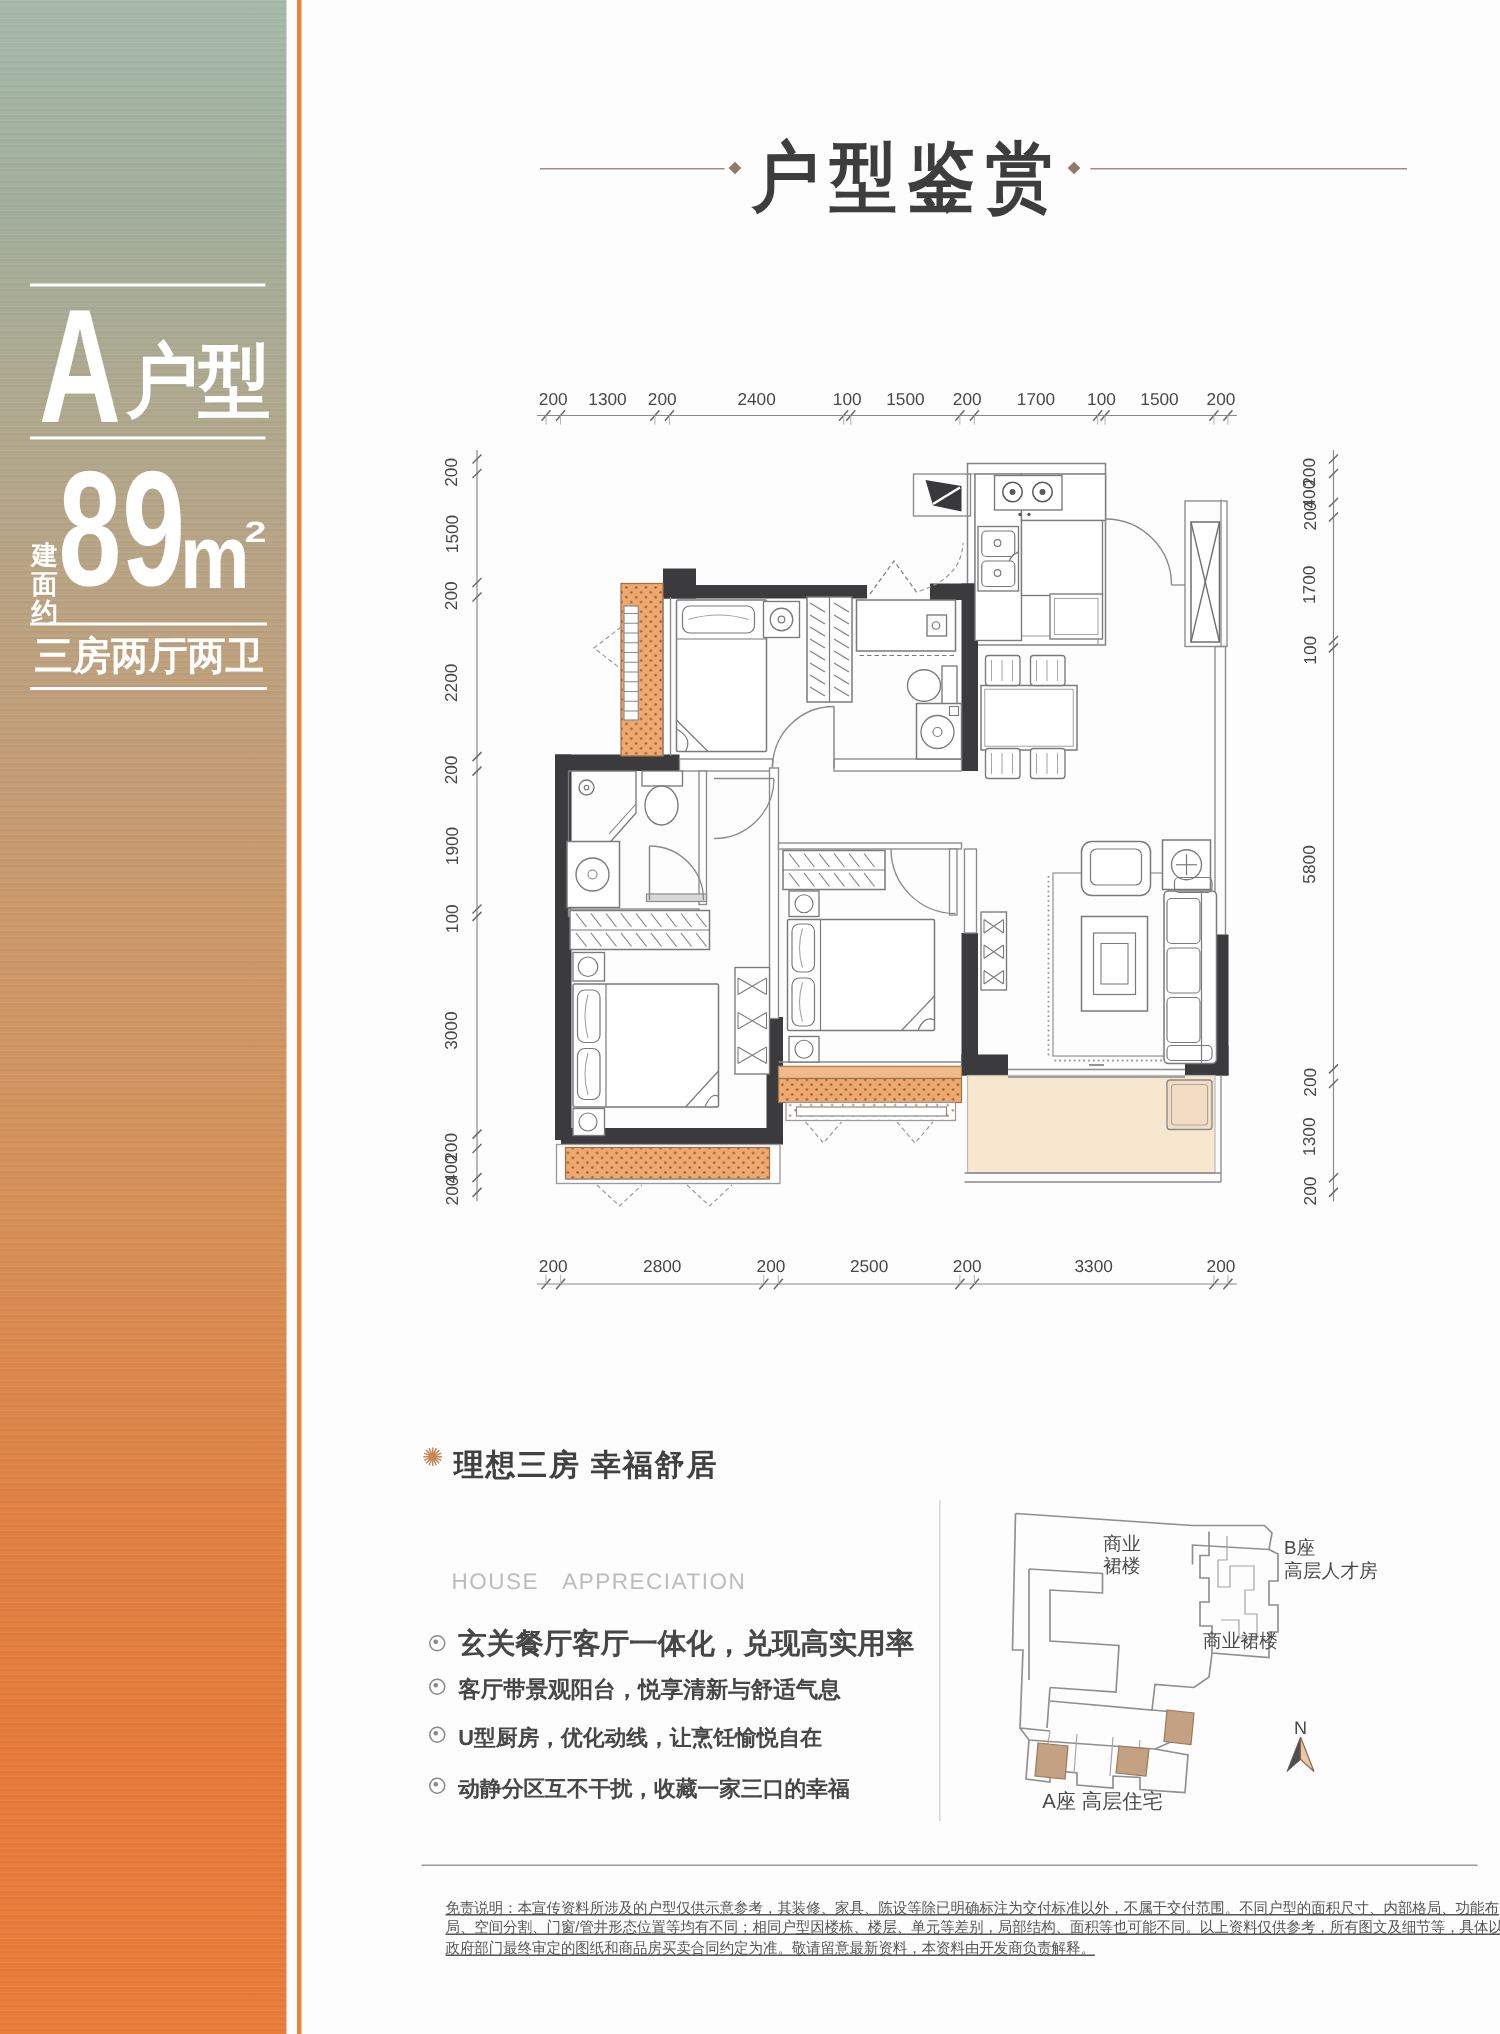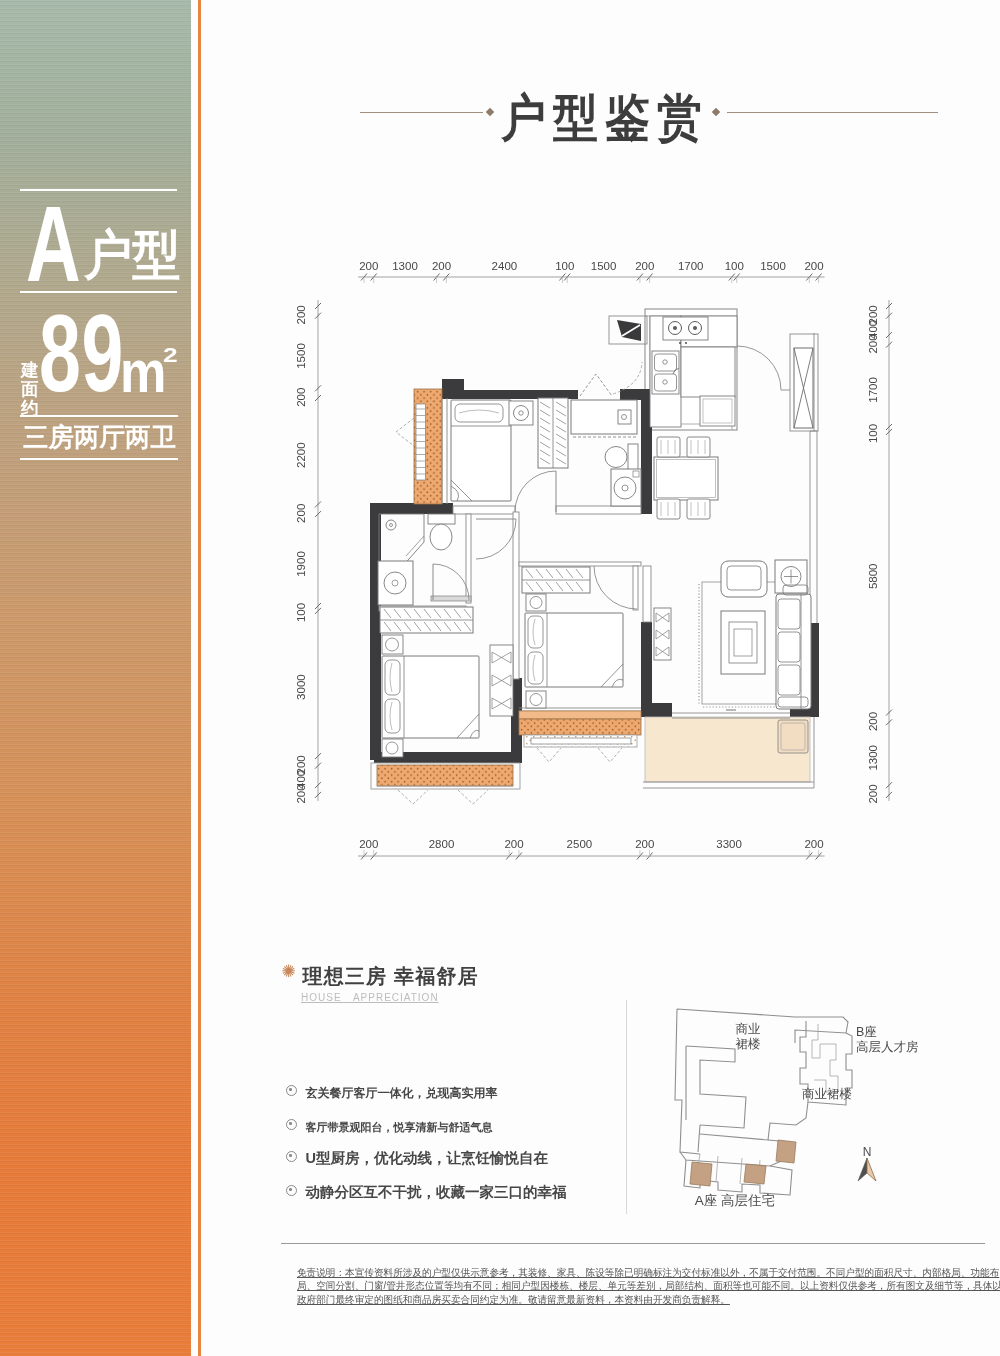--- a/index.html
+++ b/index.html
@@ -554,30 +554,30 @@
 <rect x="778" y="697" width="30" height="10" rx="3" fill="none" stroke="#7a7a7a" stroke-width="0.8"></rect>
 <rect x="783" y="585" width="25" height="10" rx="3" fill="none" stroke="#7a7a7a" stroke-width="0.8"></rect>
 </g>
 </svg>
 
 <div class="abs" style="left:281px;top:963px;text-align:center;">
 <span style="display:inline-block;width:15px;height:15px;color:#c8875a;font-size:17px;line-height:15px;vertical-align:6px;">✺</span>
 <span style="font-size:20px;font-weight:bold;color:#414141;letter-spacing:1.2px;margin-left:2px;">理想三房 幸福舒居</span>
 </div>
 
-<div class="abs" style="left:301px;top:992px;font-size:10px;color:#bcbcbc;letter-spacing:1.0px;text-decoration:underline;">HOUSE&nbsp;&nbsp;&nbsp;APPRECIATION</div>
+<div class="abs" style="left:301px;top:1046px;font-size:15px;color:#bcbcbc;letter-spacing:1.0px;">HOUSE&nbsp;&nbsp;&nbsp;APPRECIATION</div>
 
 <div class="abs" style="left:286px;top:1083px;">
 <span style="display:inline-block;width:9px;height:9px;border:1.2px solid #8a8a8a;border-radius:50%;vertical-align:1px;position:relative;"><span style="position:absolute;left:2.3px;top:2.3px;width:2.6px;height:2.6px;background:#8a8a8a;border-radius:50%;"></span></span>
-<span style="font-size:12px;color:#474747;letter-spacing:0px;margin-left:4px;font-weight:bold;">玄关餐厅客厅一体化，兑现高实用率</span>
+<span style="font-size:19px;color:#474747;letter-spacing:0px;margin-left:4px;font-weight:bold;">玄关餐厅客厅一体化，兑现高实用率</span>
 </div>
 
 <div class="abs" style="left:286px;top:1117px;">
 <span style="display:inline-block;width:9px;height:9px;border:1.2px solid #8a8a8a;border-radius:50%;vertical-align:1px;position:relative;"><span style="position:absolute;left:2.3px;top:2.3px;width:2.6px;height:2.6px;background:#8a8a8a;border-radius:50%;"></span></span>
-<span style="font-size:11px;color:#474747;letter-spacing:0px;margin-left:4px;font-weight:bold;text-align:center;">客厅带景观阳台，悦享清新与舒适气息</span>
+<span style="font-size:15px;color:#474747;letter-spacing:0px;margin-left:4px;font-weight:bold;text-align:center;">客厅带景观阳台，悦享清新与舒适气息</span>
 </div>
 
 <div class="abs" style="left:286px;top:1149px;">
 <span style="display:inline-block;width:9px;height:9px;border:1.2px solid #8a8a8a;border-radius:50%;vertical-align:1px;position:relative;"><span style="position:absolute;left:2.3px;top:2.3px;width:2.6px;height:2.6px;background:#8a8a8a;border-radius:50%;"></span></span>
 <span style="font-size:14.5px;color:#474747;letter-spacing:0px;margin-left:4px;font-weight:bold;">U型厨房，优化动线，让烹饪愉悦自在</span>
 </div>
 
 <div class="abs" style="left:286px;top:1183px;text-align:right;">
 <span style="display:inline-block;width:9px;height:9px;border:1.2px solid #8a8a8a;border-radius:50%;vertical-align:1px;position:relative;"><span style="position:absolute;left:2.3px;top:2.3px;width:2.6px;height:2.6px;background:#8a8a8a;border-radius:50%;"></span></span>
 <span style="font-size:14.5px;color:#474747;letter-spacing:0px;margin-left:4px;font-weight:bold;">动静分区互不干扰，收藏一家三口的幸福</span>

